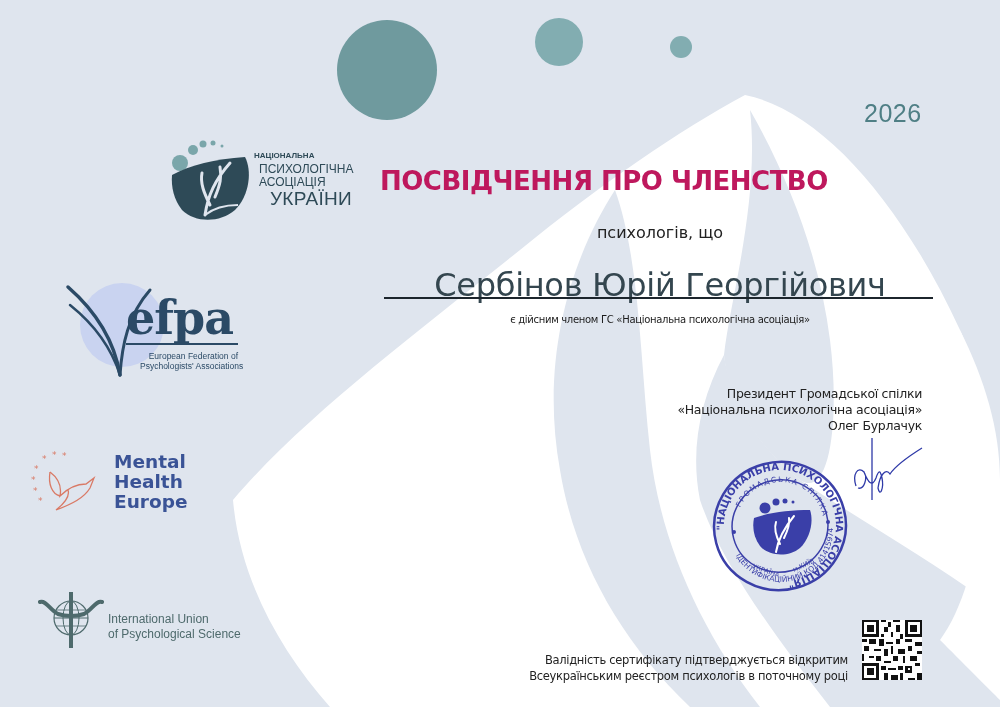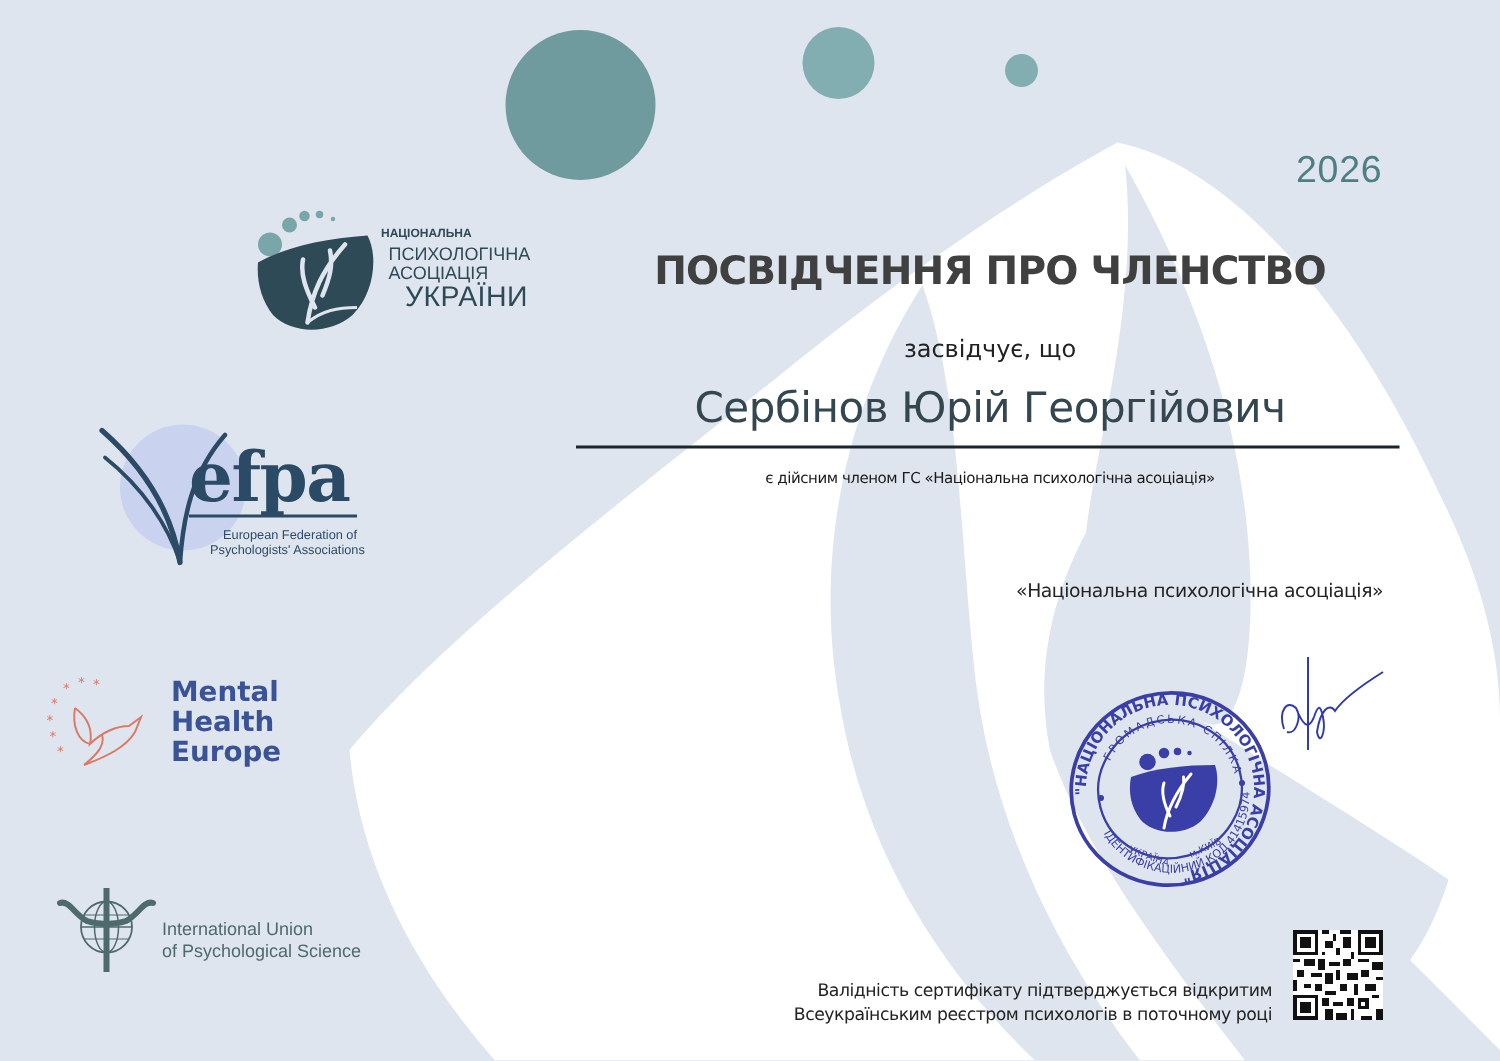--- a/index.html
+++ b/index.html
@@ -1,22 +1,22 @@
 <!DOCTYPE html>
 <html><head>
 <meta charset="utf-8">
 <style>
   html, body { margin:0; padding:0; }
   body { width:1000px; height:707px; overflow:hidden; background:#dfe5ee; position:relative; font-family:"DejaVu Sans", sans-serif; }
   .bg-svg { position:absolute; left:0; top:0; width:1000px; height:707px; }
   .abs { position:absolute; }
   .year { left:864px; top:64px; font-size:25px; color:#4f7f85; font-family:"Liberation Sans", sans-serif; letter-spacing:0.5px;margin-top:35px; }
-  .title { left:380px; top:166px; width:560px; text-align:center; font-size:26px; font-weight:bold; color:#404040; font-family:"DejaVu Sans", sans-serif; letter-spacing:-0.5px; }
+  .title { left:380px; top:166px; width:560px; font-size:26px; font-weight:bold; color:#be185d; font-family:"DejaVu Sans", sans-serif; letter-spacing:-0.5px; }
   .certifies { left:380px; top:223px; width:560px; text-align:center; font-size:16px; color:#222; font-family:"DejaVu Sans", sans-serif; }
-  .name { left:380px; top:255px; width:560px; text-align:center; font-size:28px; color:#34464f; font-family:"DejaVu Sans", sans-serif; letter-spacing:-0.3px; }
+  .name { left:380px; top:266px; width:560px; text-align:center; font-size:32px; color:#34464f; font-family:"DejaVu Sans", sans-serif; letter-spacing:-0.3px; }
   .name-line { left:384px; top:297px; width:549px; height:2px; background:#1c252c; }
   .member { left:380px; top:314px; width:560px; text-align:center; font-size:10px; color:#1a1a1a; font-family:"DejaVu Sans", sans-serif; letter-spacing:-0.3px; }
   .pres { right:78px; top:386px; text-align:right; font-size:12.5px; line-height:16px; color:#222; font-family:"DejaVu Sans", sans-serif; letter-spacing:-0.3px; }
   .validity { right:152px; top:652px; text-align:right; font-size:11.5px; line-height:16px; color:#222; font-family:"DejaVu Sans", sans-serif; letter-spacing:-0.3px; }
   .npau-text1 { left:254px; top:151px; font-size:8px; font-weight:bold; color:#2e4a57; font-family:"Liberation Sans", sans-serif; }
   .npau-text2 { left:259px; top:163px; font-size:12px; line-height:13px; color:#2e4a57; font-family:"Liberation Sans", sans-serif; }
   .npau-text3 { left:270px; top:188px; font-size:19px; font-weight:normal; color:#2e4a57; font-family:"Liberation Sans", sans-serif; letter-spacing:0.3px; }
   .efpa-word { left:126px; top:295px; font-size:46px; font-weight:bold; color:#2b4a66; font-family:"DejaVu Serif", serif; letter-spacing:-1px; line-height:46px; }
   .efpa-sub { left:150px; top:352px; font-size:8.5px; line-height:10px; color:#2b4a66; font-family:"Liberation Sans", sans-serif; text-align:right; }
   .mhe { left:114px; top:452px; font-size:18.5px; font-weight:bold; line-height:20px; color:#3a5396; font-family:"DejaVu Sans", sans-serif; }
@@ -105,27 +105,29 @@
     <path d="M2 14 C 8 12, 12 22, 20 26 C 26 28, 30 28, 33 28 C 36 28, 40 28, 46 26 C 54 22, 58 12, 64 14" stroke="#4e6a6c" stroke-width="4" fill="none" stroke-linecap="round"></path>
     <rect x="31" y="4" width="4" height="56" fill="#4e6a6c"></rect>
   </svg>
   <div class="abs iups" style="left:70px;top:24px;">
     <div>International Union</div>
     <div>of Psychological Science</div>
   </div>
 </div>
 
 <div class="abs title">ПОСВІДЧЕННЯ ПРО ЧЛЕНСТВО</div>
-<div class="abs certifies">засвідчує, що</div>
+<div class="abs certifies">психологів, що</div>
 <div class="abs name">Сербінов Юрій Георгійович</div>
 <div class="abs name-line"></div>
 <div class="abs member">є дійсним членом ГС «Національна психологічна асоціація»</div>
 
 <div class="abs pres">
+  <div>Президент Громадської спілки</div>
   <div>«Національна психологічна асоціація»</div>
+  <div>Олег Бурлачук</div>
 </div>
 
 <svg class="abs" style="left:850px;top:438px;" width="80" height="70" viewBox="0 0 80 70">
   <path d="M22 0 L 22 62 M6 48 C 2 36, 8 28, 14 34 C 18 40, 14 52, 8 50 M14 34 C 18 44, 22 50, 26 40 C 28 34, 30 30, 32 40 C 34 50, 30 60, 28 50 C 30 36, 36 30, 40 36 C 44 30, 56 20, 72 10" stroke="#2f3aa8" stroke-width="1.3" fill="none"></path>
 </svg>
 
 <svg class="abs" style="left:710px;top:456px;" width="140" height="140" viewBox="0 0 140 140">
   <defs>
     <path id="stampOuter" d="M70 70 m -56 0 a 56 56 0 1 1 112 0 a 56 56 0 1 1 -112 0"></path>
     <path id="stampInner" d="M70 70 m -44 0 a 44 44 0 1 1 88 0"></path>

